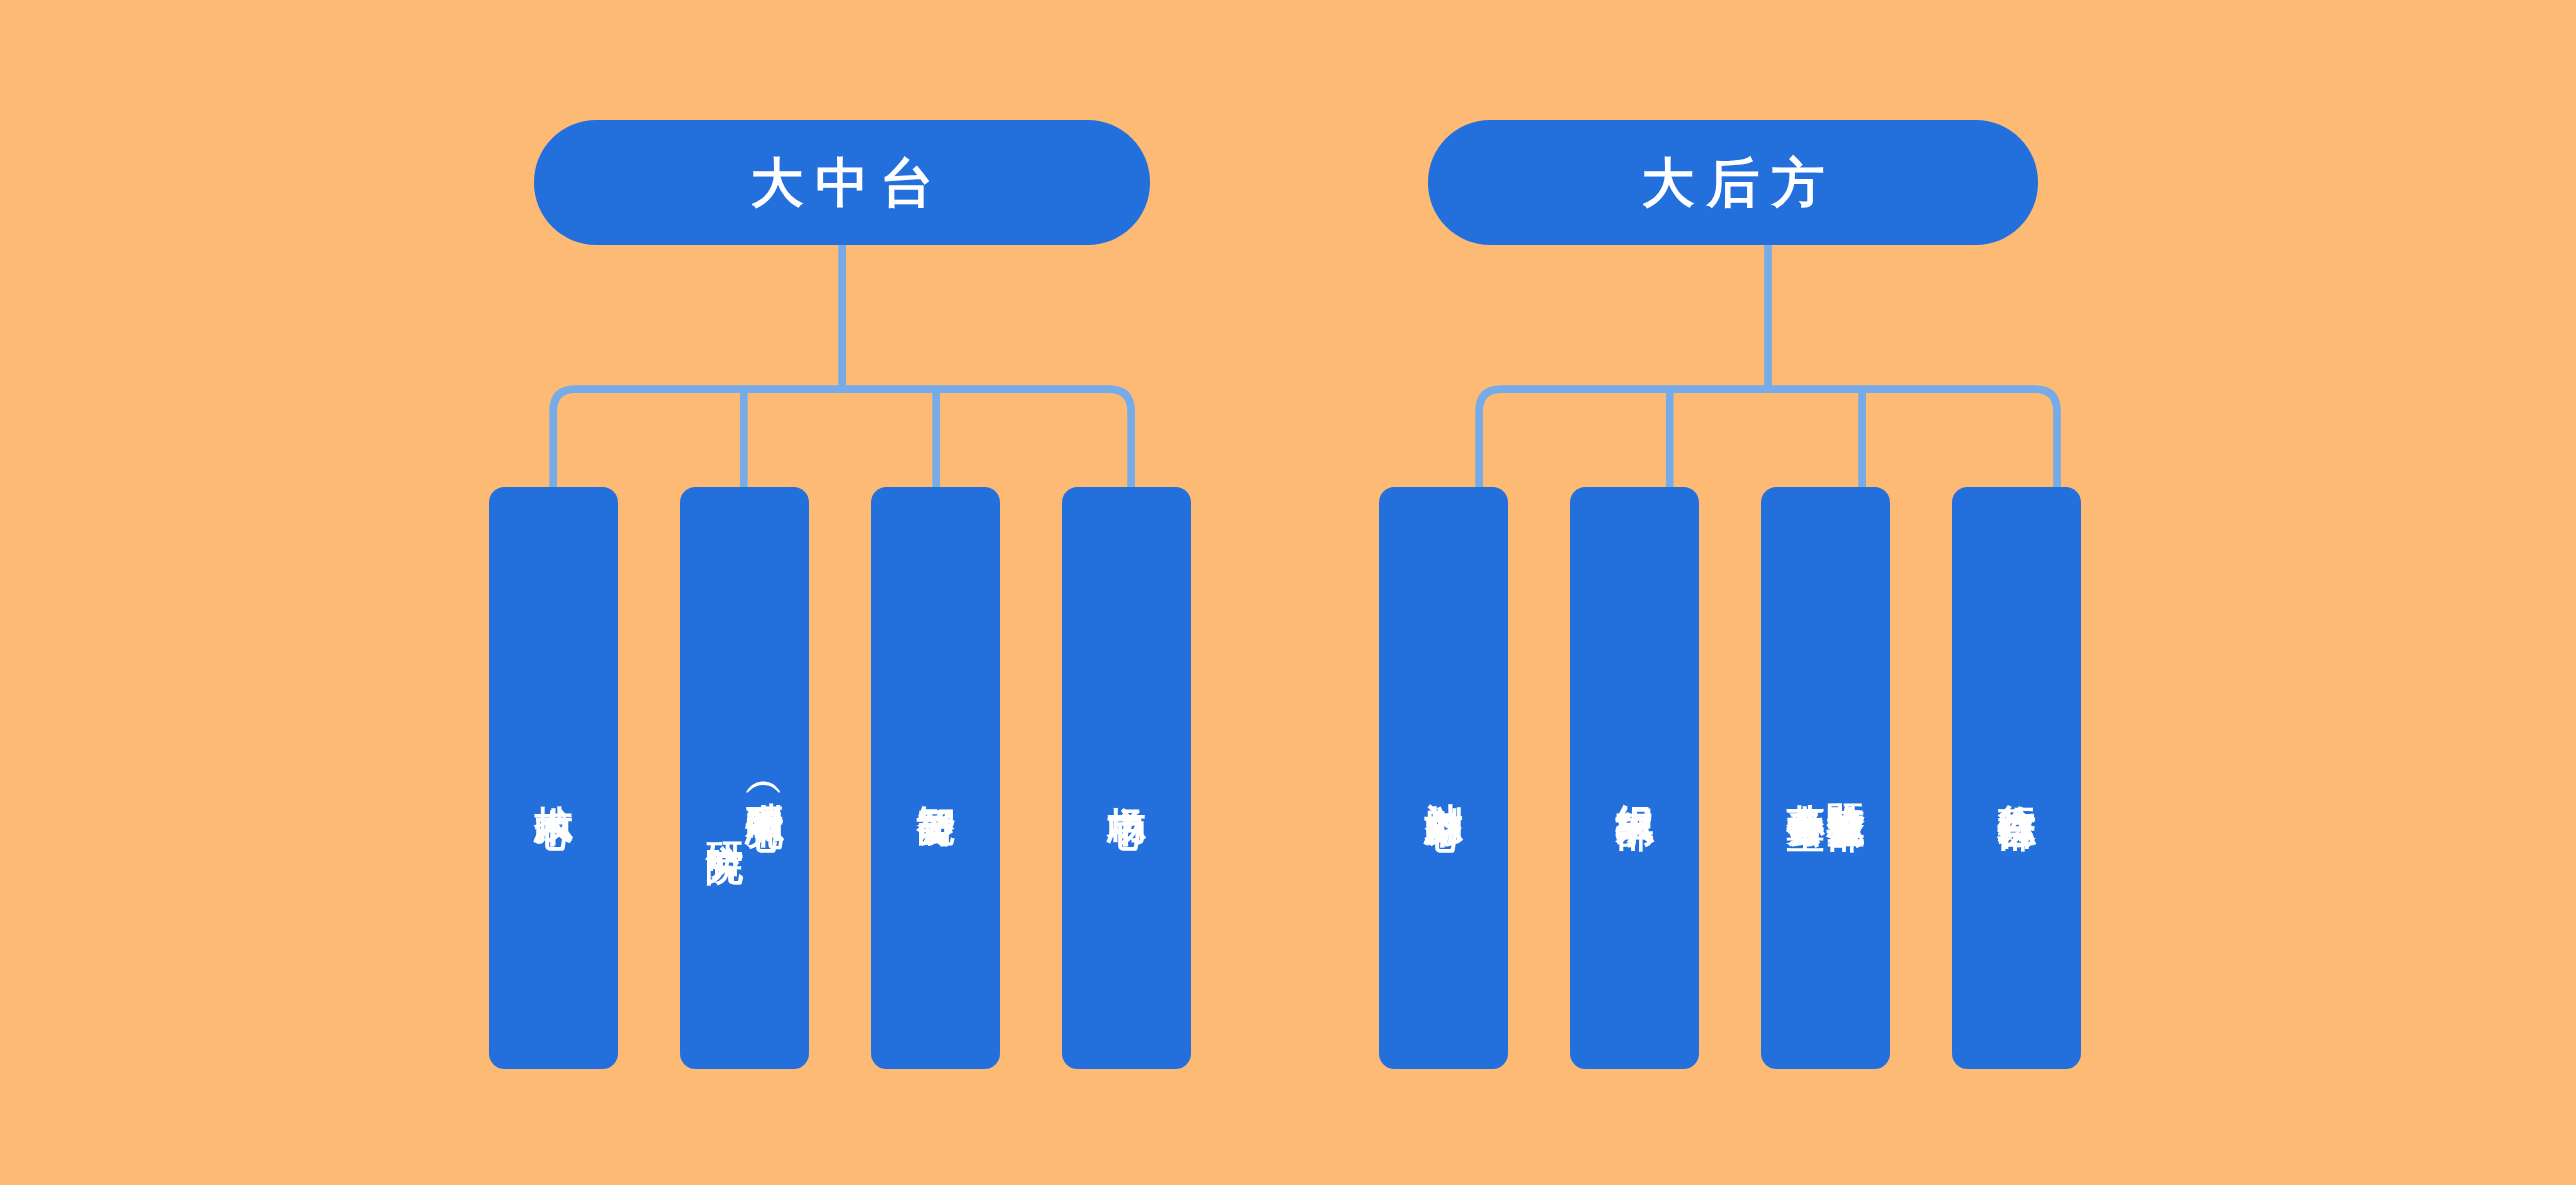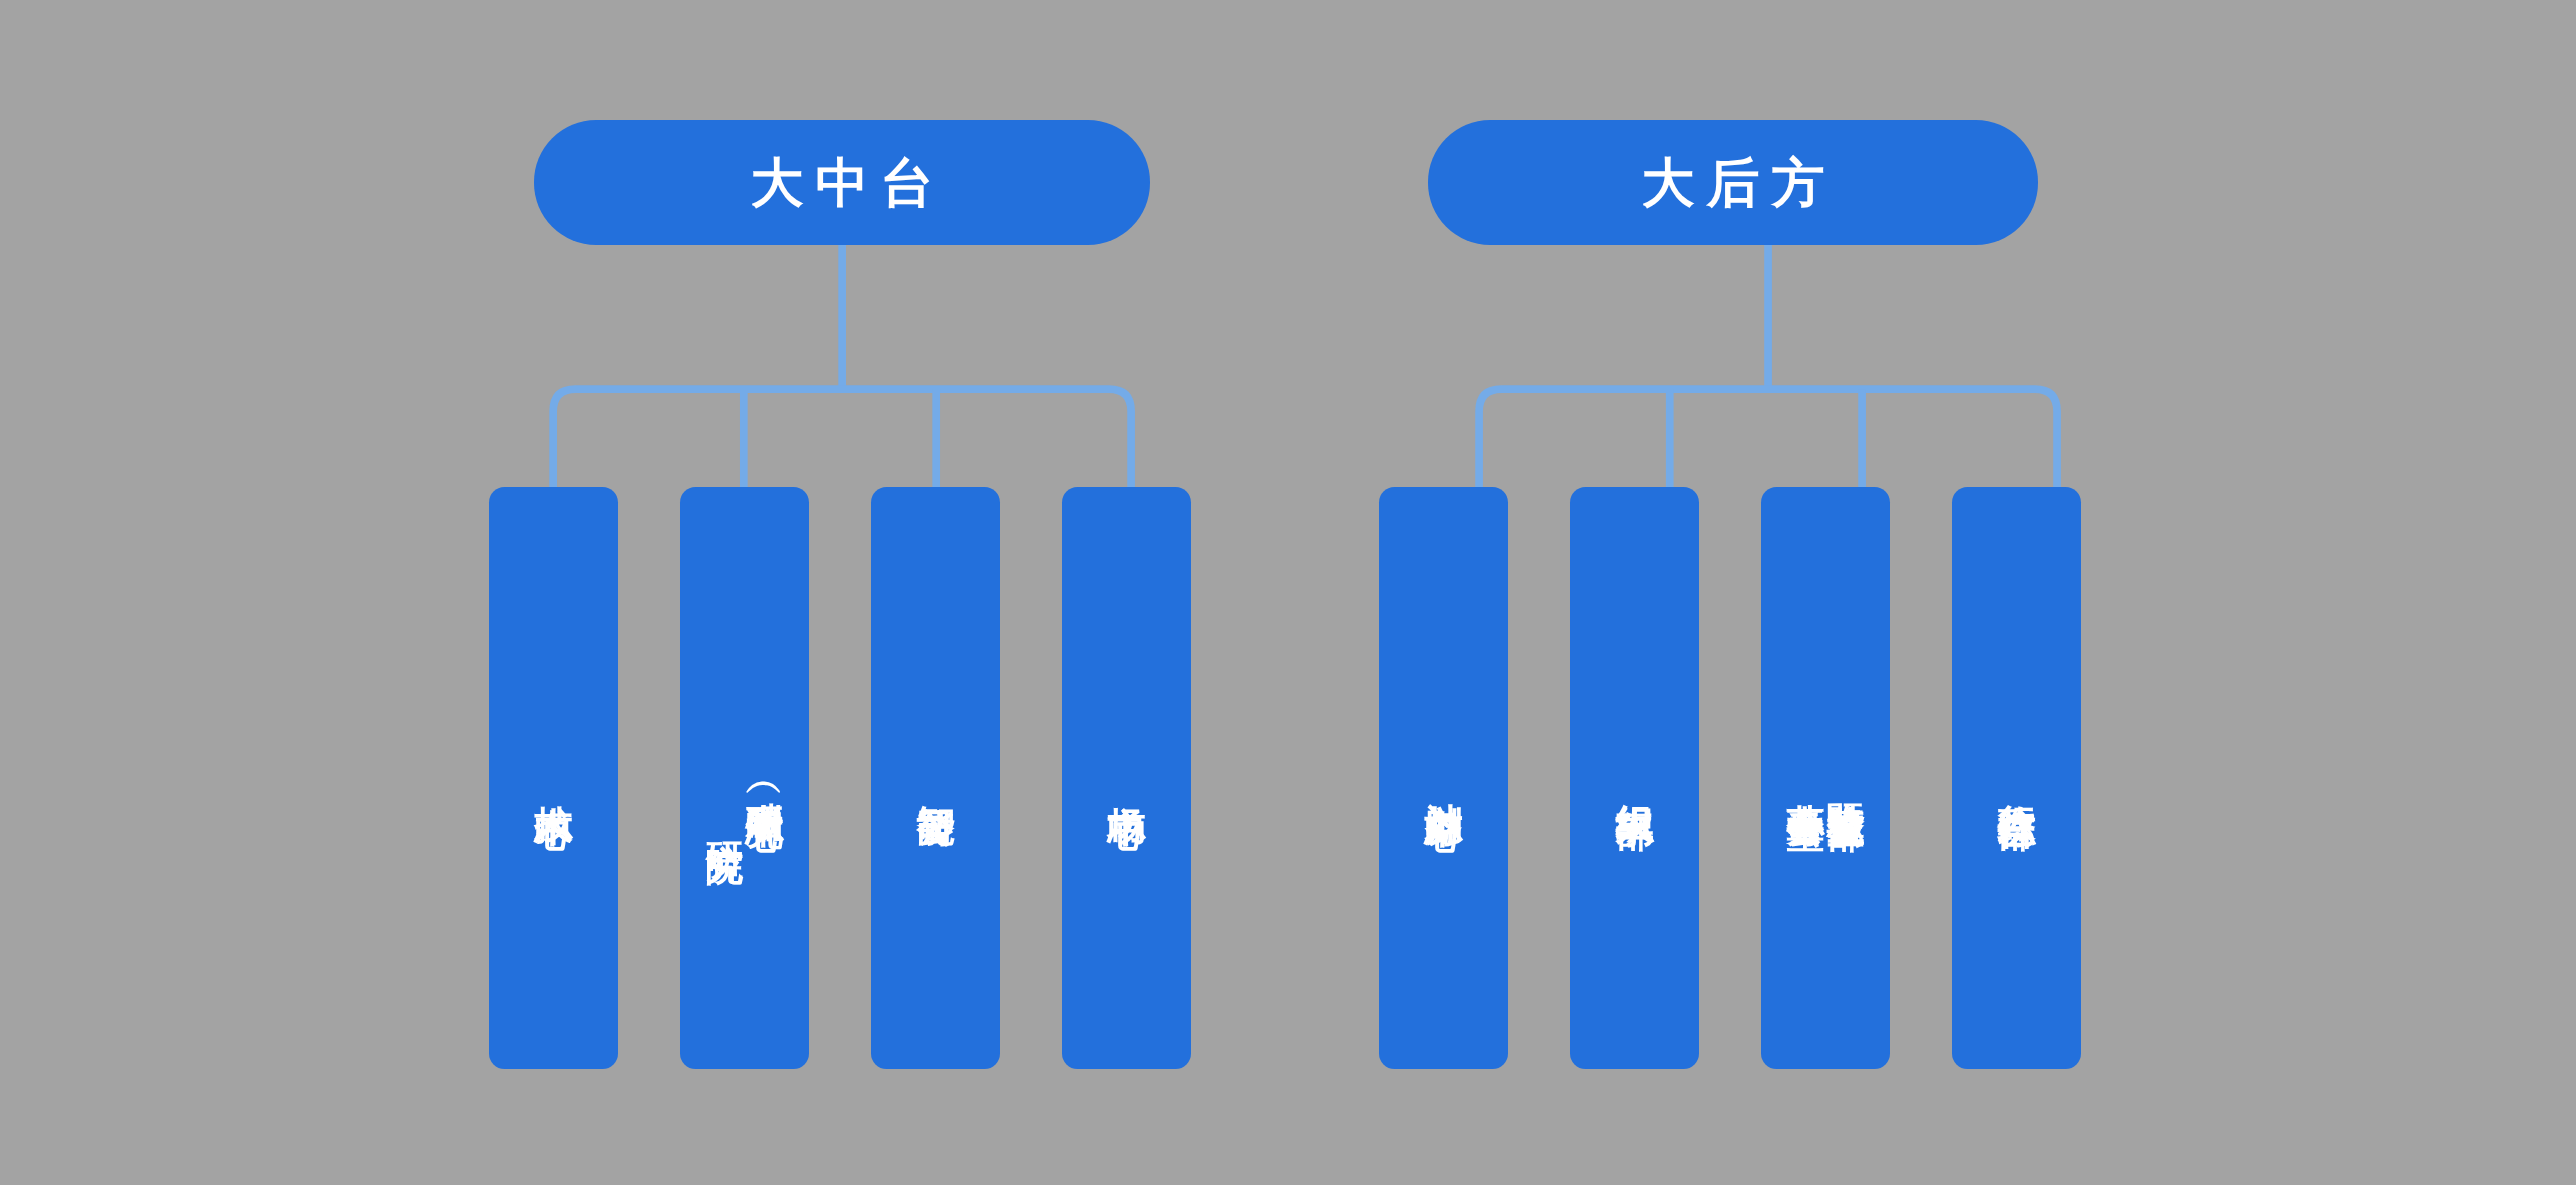--- a/index.html
+++ b/index.html
@@ -12,21 +12,21 @@
     width: 2576px;
     height: 1186px;
     font-family: "Liberation Sans", "DejaVu Sans", sans-serif;
     overflow: hidden;
   }
 
   #chart-root {
     position: relative;
     width: 2576px;
     height: 1186px;
-    background: #a3a3a3;
+    background: #fdba74;
   }
 
   
   .connector-layer {
     position: absolute;
     left: 0;
     top: 0;
     width: 2576px;
     height: 1186px;
     pointer-events: none;

